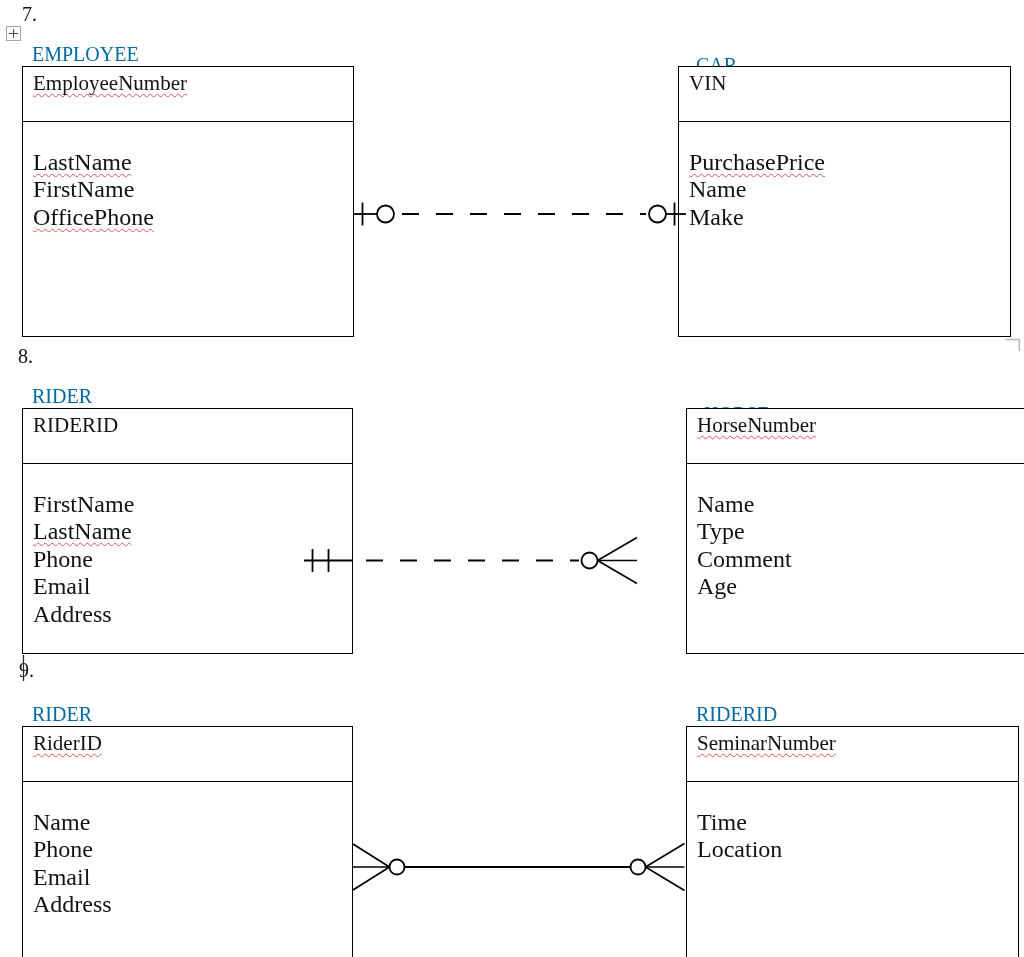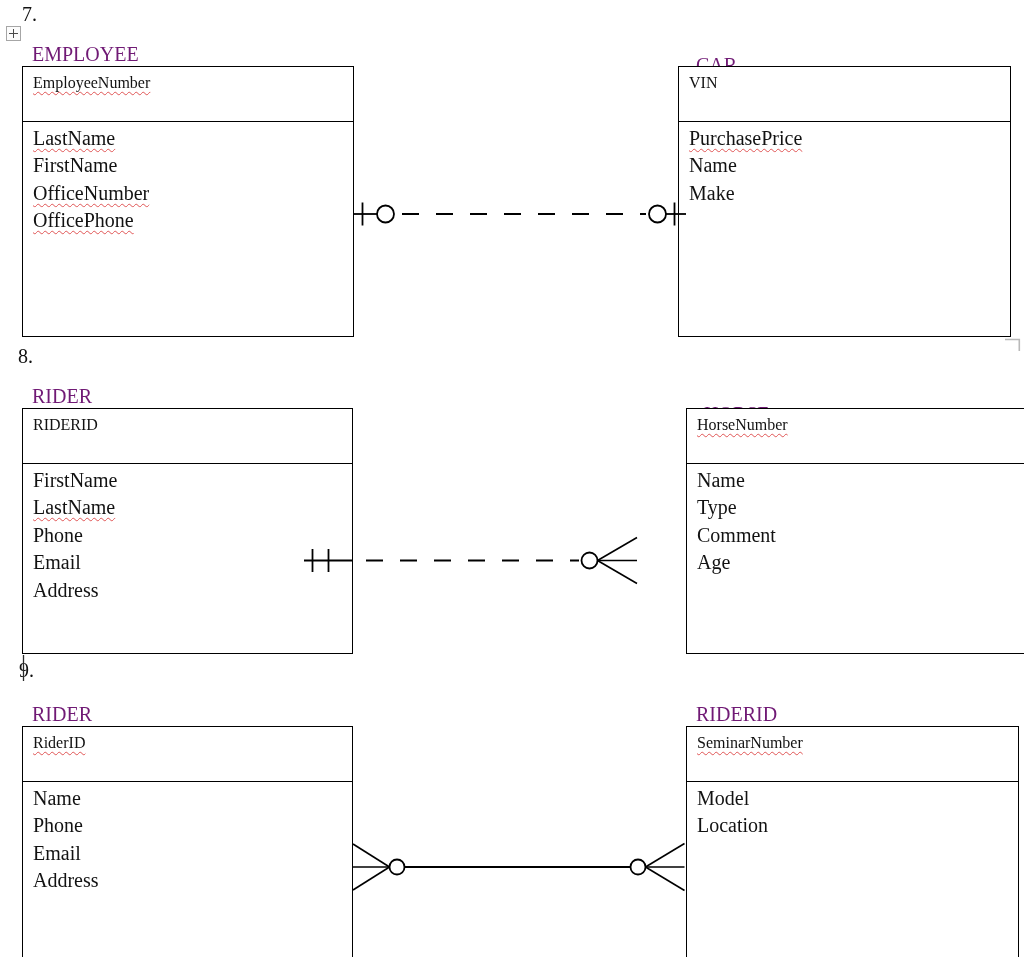--- a/index.html
+++ b/index.html
@@ -2,30 +2,30 @@
 <html><head>
 <meta charset="utf-8">
 <style>
   html,body{margin:0;padding:0;background:#fff;}
   .page{
     position:relative; width:1024px; height:957px; overflow:hidden;
     background:#ffffff; color:#121212;
     font-family:"Liberation Serif","DejaVu Serif",serif;
   }
   .num{position:absolute; font-size:20px; line-height:24px; color:#121212;}
-  .etitle{position:absolute; font-size:20px; line-height:22px; color:#701a75; white-space:nowrap;}
+  .etitle{position:absolute; font-size:20px; line-height:22px; color:#0369a1; white-space:nowrap;}
   .entity{
     position:absolute; box-sizing:border-box; background:#fff;
     border:1.6px solid #000;
   }
   .pkrow{
     box-sizing:border-box; height:54.5px; padding:4px 6px 0 10px;
-    border-bottom:1.6px solid #000; font-size:16px; line-height:24px;
+    border-bottom:1.6px solid #000; font-size:21px; line-height:24px;
   }
-  .attrs{padding:3px 6px 0 10px; font-size:20px; line-height:27.5px;}
+  .attrs{padding:3px 6px 0 10px; font-size:24px; line-height:27.5px;margin-top:24px;}
   .attr{white-space:nowrap;}
   .sq{
     text-decoration-line:underline;
     text-decoration-style:wavy;
     text-decoration-color:#e05555;
     text-decoration-thickness:1px;
     text-underline-offset:3px;
     text-decoration-skip-ink:none;
   }
   .overlay{position:absolute; left:0; top:0; width:1024px; height:957px; pointer-events:none;}
@@ -50,21 +50,20 @@
   <div class="num" style="left:22px; top:2px;">7.</div>
 
   <div class="etitle" style="left:32px; top:43px;">EMPLOYEE</div>
   <div class="entity" style="left:22px; top:66px; width:332px; height:271px;">
     <div class="pkrow">
       <span class="sq">EmployeeNumber</span>
     </div>
     <div class="attrs">
       <div class="attr"><span class="sq">LastName</span></div>
       <div class="attr"><span>FirstName</span></div>
-      <div class="attr"><span class="sq">OfficeNumber</span></div>
       <div class="attr"><span class="sq">OfficePhone</span></div>
     </div>
   </div>
 
   <div class="etitle" style="left:696px; top:43px;margin-top:11px;">CAR</div>
   <div class="entity" style="left:678px; top:66px; width:333px; height:271px;">
     <div class="pkrow">
       <span>VIN</span>
     </div>
     <div class="attrs">
@@ -117,21 +116,21 @@
       <div class="attr"><span>Address</span></div>
     </div>
   </div>
 
   <div class="etitle" style="left:696px; top:703px;">RIDERID</div>
   <div class="entity" style="left:686px; top:726px; width:333px; height:244px;">
     <div class="pkrow">
       <span class="sq">SeminarNumber</span>
     </div>
     <div class="attrs">
-      <div class="attr"><span>Model</span></div>
+      <div class="attr"><span>Time</span></div>
       <div class="attr"><span>Location</span></div>
     </div>
   </div>
 
   <svg class="overlay" viewBox="0 0 1024 957">
 
     <g stroke="#000" stroke-width="1.8" fill="none">
       <line x1="354" y1="214" x2="377" y2="214"></line>
       <line x1="362.5" y1="202.5" x2="362.5" y2="225.5"></line>
       <circle cx="385.5" cy="214" r="8.5" fill="#fff"></circle>

